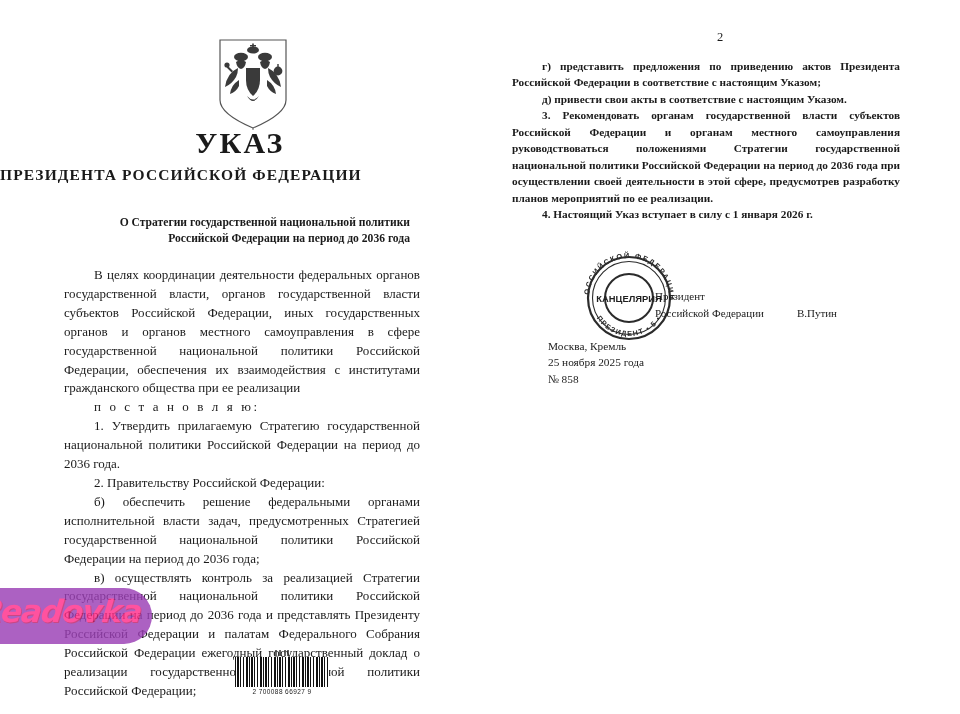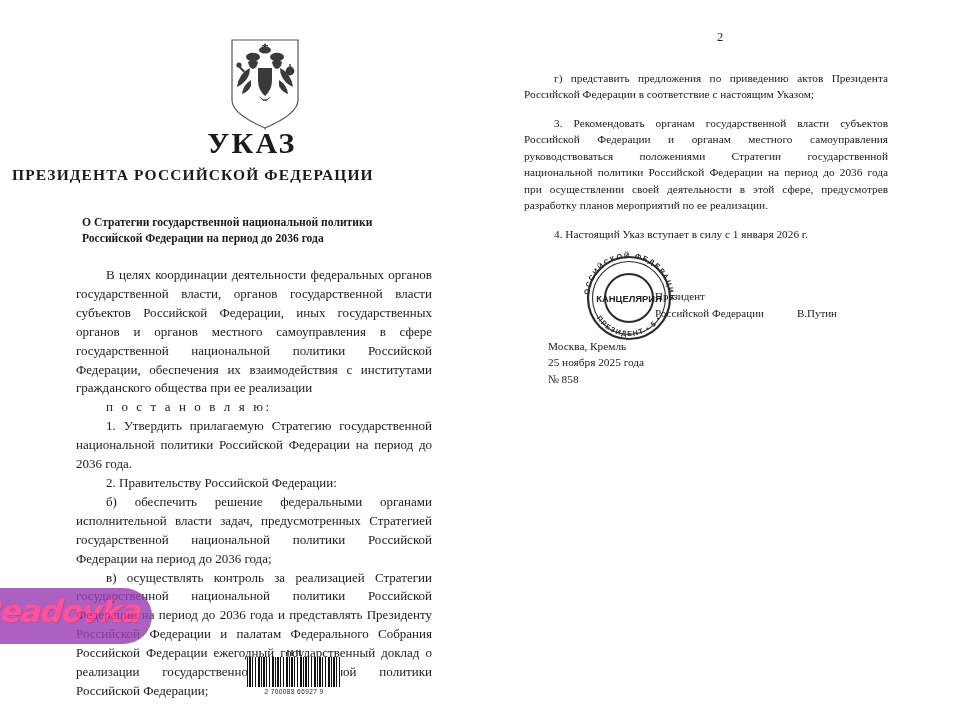--- a/index.html
+++ b/index.html
@@ -23,21 +23,21 @@
     background: #ffffff;
   }
 
   
   .page {
     position: absolute;
     top: 0;
     height: 714px;
     background: #ffffff;
   }
-  .page-left  { left: 12px;   width: 480px; }
+  .page-left  { left: 0;   width: 480px; }
   .page-right { left: 480px; width: 480px; }
 
   
   .emblem-wrap {
     position: absolute;
     left: 216px;
     top: 38px;
     width: 74px;
     height: 92px;
   }
@@ -64,21 +64,21 @@
     font-weight: bold;
     letter-spacing: 1.1px;
     line-height: 1;
   }
 
   .doc-about {
     position: absolute;
     left: 70px;
     top: 215px;
     width: 340px;
-    text-align: left;
+    text-align: right;
     font-size: 11.6px;
     font-weight: bold;
     line-height: 1.42;
   }
 
   .body-col {
     position: absolute;
     left: 64px;
     top: 266px;
     width: 356px;
@@ -98,25 +98,26 @@
   }
 
   
   .body-col-right {
     position: absolute;
     left: 512px;
     top: 58px;
     width: 388px;
   }
   .body-col-right p {
-    margin: 12px;
+    margin: 0;
     font-size: 11.3px;
     line-height: 1.46;
     text-align: justify;
     text-indent: 30px;
+    font-weight: bold;
   }
   .page-number {
     position: absolute;
     left: 480px;
     top: 30px;
     width: 480px;
     text-align: center;
     font-size: 12.5px;
   }
 
@@ -281,20 +282,21 @@
       <div class="barcode-digits">2 700088 66927  9</div>
     </div>
   </div>
 
   <div class="page page-right"></div>
 
   <div class="page-number">2</div>
 
   <div class="body-col-right">
     <p>г) представить предложения по приведению актов Президента Российской Федерации в соответствие с настоящим Указом;</p>
+    <p>д) привести свои акты в соответствие с настоящим Указом.</p>
     <p>3. Рекомендовать органам государственной власти субъектов Российской Федерации и органам местного самоуправления руководствоваться положениями Стратегии государственной национальной политики Российской Федерации на период до 2036 года при осуществлении своей деятельности в этой сфере, предусмотрев разработку планов мероприятий по ее реализации.</p>
     <p>4. Настоящий Указ вступает в силу с 1 января 2026 г.</p>
   </div>
 
   <div class="stamp">
     <svg viewBox="0 0 106 100" xmlns="http://www.w3.org/2000/svg">
       <defs>
         <path id="ringTop" d="M 13,52 A 40,40 0 0 1 93,52"></path>
         <path id="ringBottom" d="M 15,52 A 38,38 0 0 0 91,52"></path>
       </defs>

